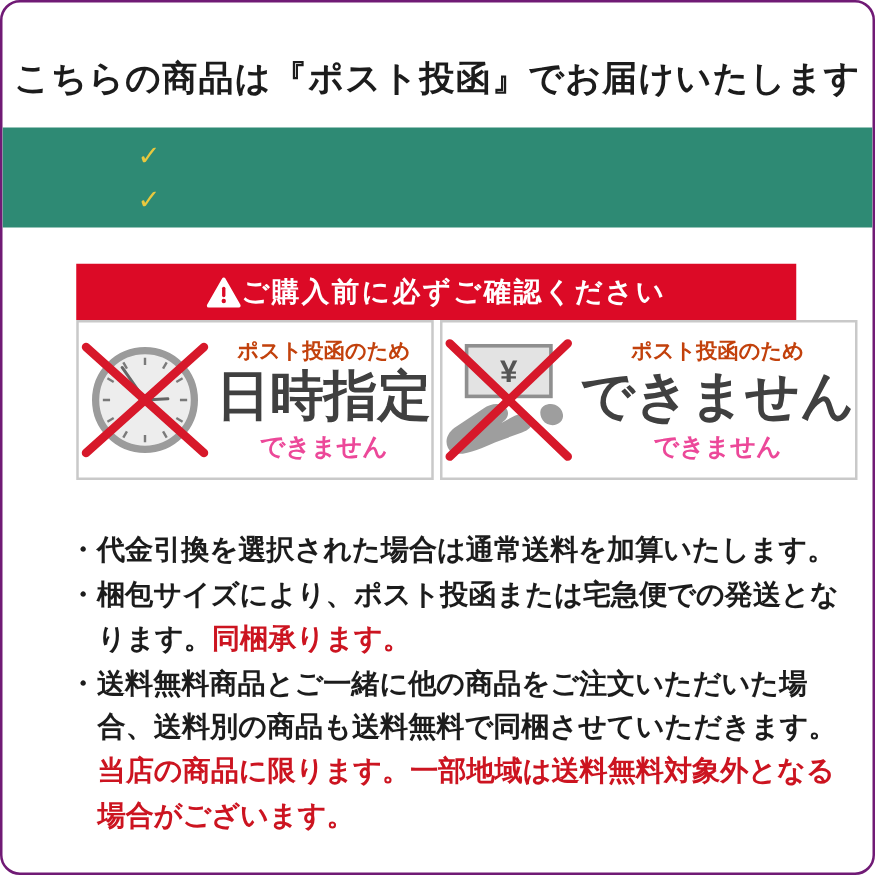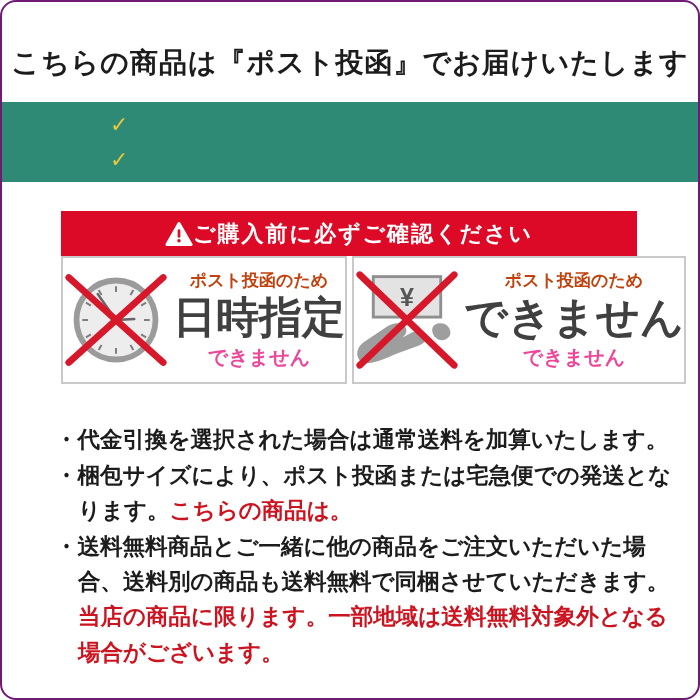--- a/index.html
+++ b/index.html
@@ -126,17 +126,17 @@
           <div class="pt2">できません</div>
           <div class="pt3">できません</div>
         </div>
       </div>
 
     </div>
   </div>
 
   <ul class="notes">
     <li class="note"><span>・代金引換を選択された場合は通常送料を加算いたします。</span><span class="red"></span></li>
-    <li class="note"><span>・梱包サイズにより、ポスト投函または宅急便での発送となります。</span><span class="red">こちらの商品は。</span></li>
+    <li class="note"><span>・梱包サイズにより、ポスト投函または宅急便での発送となります。</span><span class="red">同梱承ります。</span></li>
     <li class="note"><span>・送料無料商品とご一緒に他の商品をご注文いただいた場合、送料別の商品も送料無料で同梱させていただきます。</span><span class="red">当店の商品に限ります。一部地域は送料無料対象外となる場合がございます。</span></li>
   </ul>
 
 </div>
 
 </body></html>

